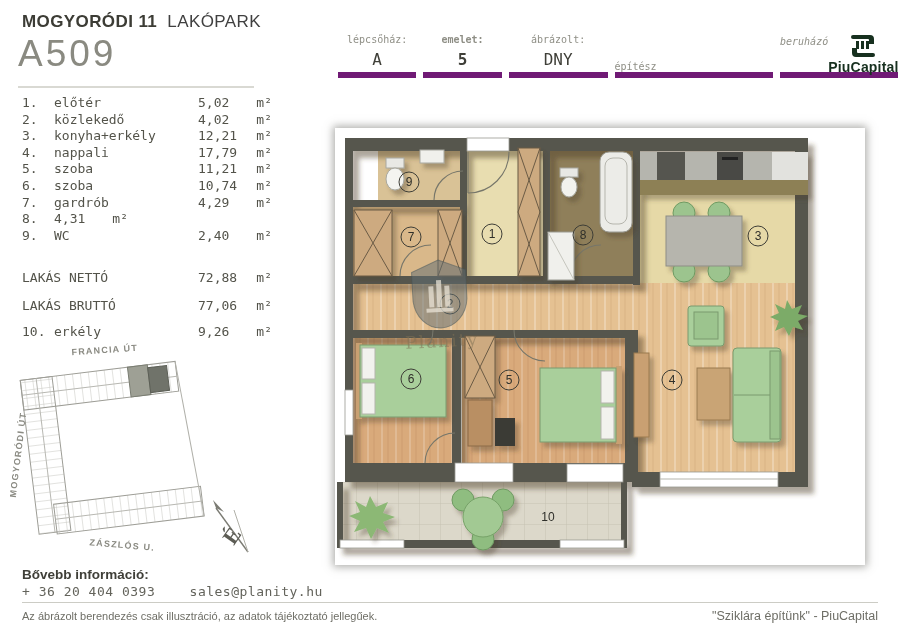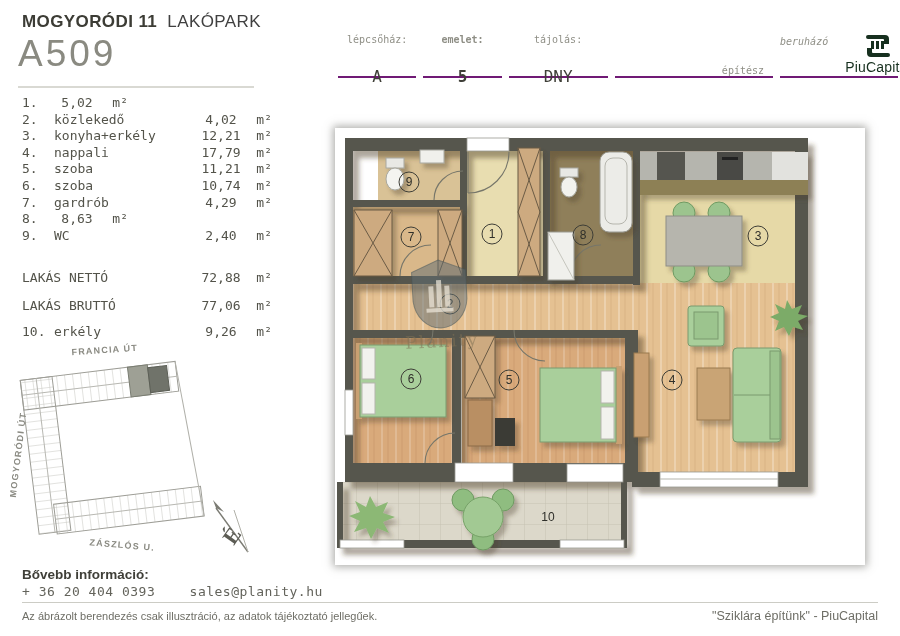--- a/index.html
+++ b/index.html
@@ -11,42 +11,42 @@
   
   .title{position:absolute;left:22px;top:12px;font-size:17px;letter-spacing:.4px;}
   .title .b{font-weight:bold;color:#3c3c35;}
   .title .l{font-weight:400;color:#404040;margin-left:5px;}
   .unit-id{position:absolute;left:18px;top:33px;font-size:37px;font-weight:normal;
     color:#8a8a81;letter-spacing:3px;}
   .unit-rule{position:absolute;left:18px;top:86px;width:236px;height:2px;background:#d9d9d3;}
 
   
   .info-bar{position:absolute;left:338px;top:33px;width:560px;display:flex;gap:7px;}
-  .icell{height:45px;border-bottom:2px solid #701a75;box-sizing:border-box;
-    display:flex;flex-direction:column;align-items:center;gap:17px;}
+  .icell{height:45px;border-bottom:6px solid #701a75;box-sizing:border-box;
+    display:flex;flex-direction:column;align-items:center;}
   .icell .ilab{font-family:"DejaVu Sans Mono",monospace;font-size:10px;color:#8f8f86;margin-top:1px;}
   .icell .ival{font-family:"DejaVu Sans Mono",monospace;font-size:16px;color:#3f3f38;margin-top:5px;}
   .c1{width:84px;}.c2{width:84px;font-weight:bold;}.c3{width:106px;}
-  .c4{width:170px;flex-direction:column;justify-content:flex-end;align-items:flex-end;}
+  .c4{width:170px;flex-direction:column;justify-content:flex-end;align-items:flex-start;}
   .c4 .ilab{margin-right:9px;margin-top:3px;}
   .otthon{text-align:center;margin-top:6px;}
   .otthon .oname{font-size:14px;letter-spacing:5px;color:#2f2f2a;font-weight:500;}
   .otthon .osub{font-size:7px;letter-spacing:.6px;color:#3f3f38;margin-top:3px;}
   .c5{width:118px;flex-direction:row;justify-content:space-between;align-items:flex-start;}
   .c5 .ilab{margin-top:3px;font-style:italic;}
   .piu{display:flex;flex-direction:column;align-items:center;margin-top:1px;}
-  .piu .pname{font-size:14px;font-weight:normal;color:#17301f;margin-top:1px;letter-spacing:.2px;}
+  .piu .pname{font-size:14px;font-weight:bold;color:#17301f;margin-top:1px;letter-spacing:.2px;}
 
   
   .room-list{position:absolute;left:22px;top:95px;width:250px;
     font-family:"DejaVu Sans Mono",monospace;font-size:13px;color:#53534a;}
   .rrow{display:flex;line-height:16.6px;}
   .rn{width:32px;}
   .rname{flex:1;}
-  .rarea{width:46px;text-align:center;}
+  .rarea{width:46px;text-align:left;}
   .runit{width:28px;text-align:right;}
   .rrow.total{margin-top:26px;}
   .rrow.total2{margin-top:11px;}
   .rrow.balc{margin-top:9px;}
 
   
   .site-map{position:absolute;left:10px;top:340px;}
   .smap-text{font-family:"Liberation Sans",sans-serif;fill:#8b8b83;font-size:9px;
     letter-spacing:1.2px;font-weight:bold;}
 
@@ -79,21 +79,21 @@
 <div class="info-bar">
   <div class="icell c1">
     <span class="ilab">lépcsőház:</span>
     <span class="ival">A</span>
   </div>
   <div class="icell c2">
     <span class="ilab">emelet:</span>
     <span class="ival">5</span>
   </div>
   <div class="icell c3">
-    <span class="ilab">tájolás:</span>
+    <span class="ilab">ábrázolt:</span>
     <span class="ival">DNY</span>
   </div>
   <div class="icell c4">
     <span class="ilab">építész</span>
   </div>
   <div class="icell c5">
     <span class="ilab">beruházó</span>
     <span class="piu">
       <svg width="30" height="24" viewBox="0 0 30 24">
         <g fill="#17301f">
@@ -105,20 +105,21 @@
         </g>
       </svg>
       <span class="pname">PiuCapital</span>
     </span>
   </div>
 </div>
 
 <div class="room-list">
   <div class="rrow">
     <span class="rn">1.</span>
+    <span class="rname">előtér</span>
     <span class="rarea">5,02</span>
     <span class="runit">m²</span>
   </div>
   <div class="rrow">
     <span class="rn">2.</span>
     <span class="rname">közlekedő</span>
     <span class="rarea">4,02</span>
     <span class="runit">m²</span>
   </div>
   <div class="rrow">
@@ -146,21 +147,21 @@
     <span class="runit">m²</span>
   </div>
   <div class="rrow">
     <span class="rn">7.</span>
     <span class="rname">gardrób</span>
     <span class="rarea">4,29</span>
     <span class="runit">m²</span>
   </div>
   <div class="rrow">
     <span class="rn">8.</span>
-    <span class="rarea">8,63</span>
+    <span class="rarea">4,31</span>
     <span class="runit">m²</span>
   </div>
   <div class="rrow">
     <span class="rn">9.</span>
     <span class="rname">WC</span>
     <span class="rarea">2,40</span>
     <span class="runit">m²</span>
   </div>
   <div class="rrow total">
     <span class="rname">LAKÁS NETTÓ</span>

